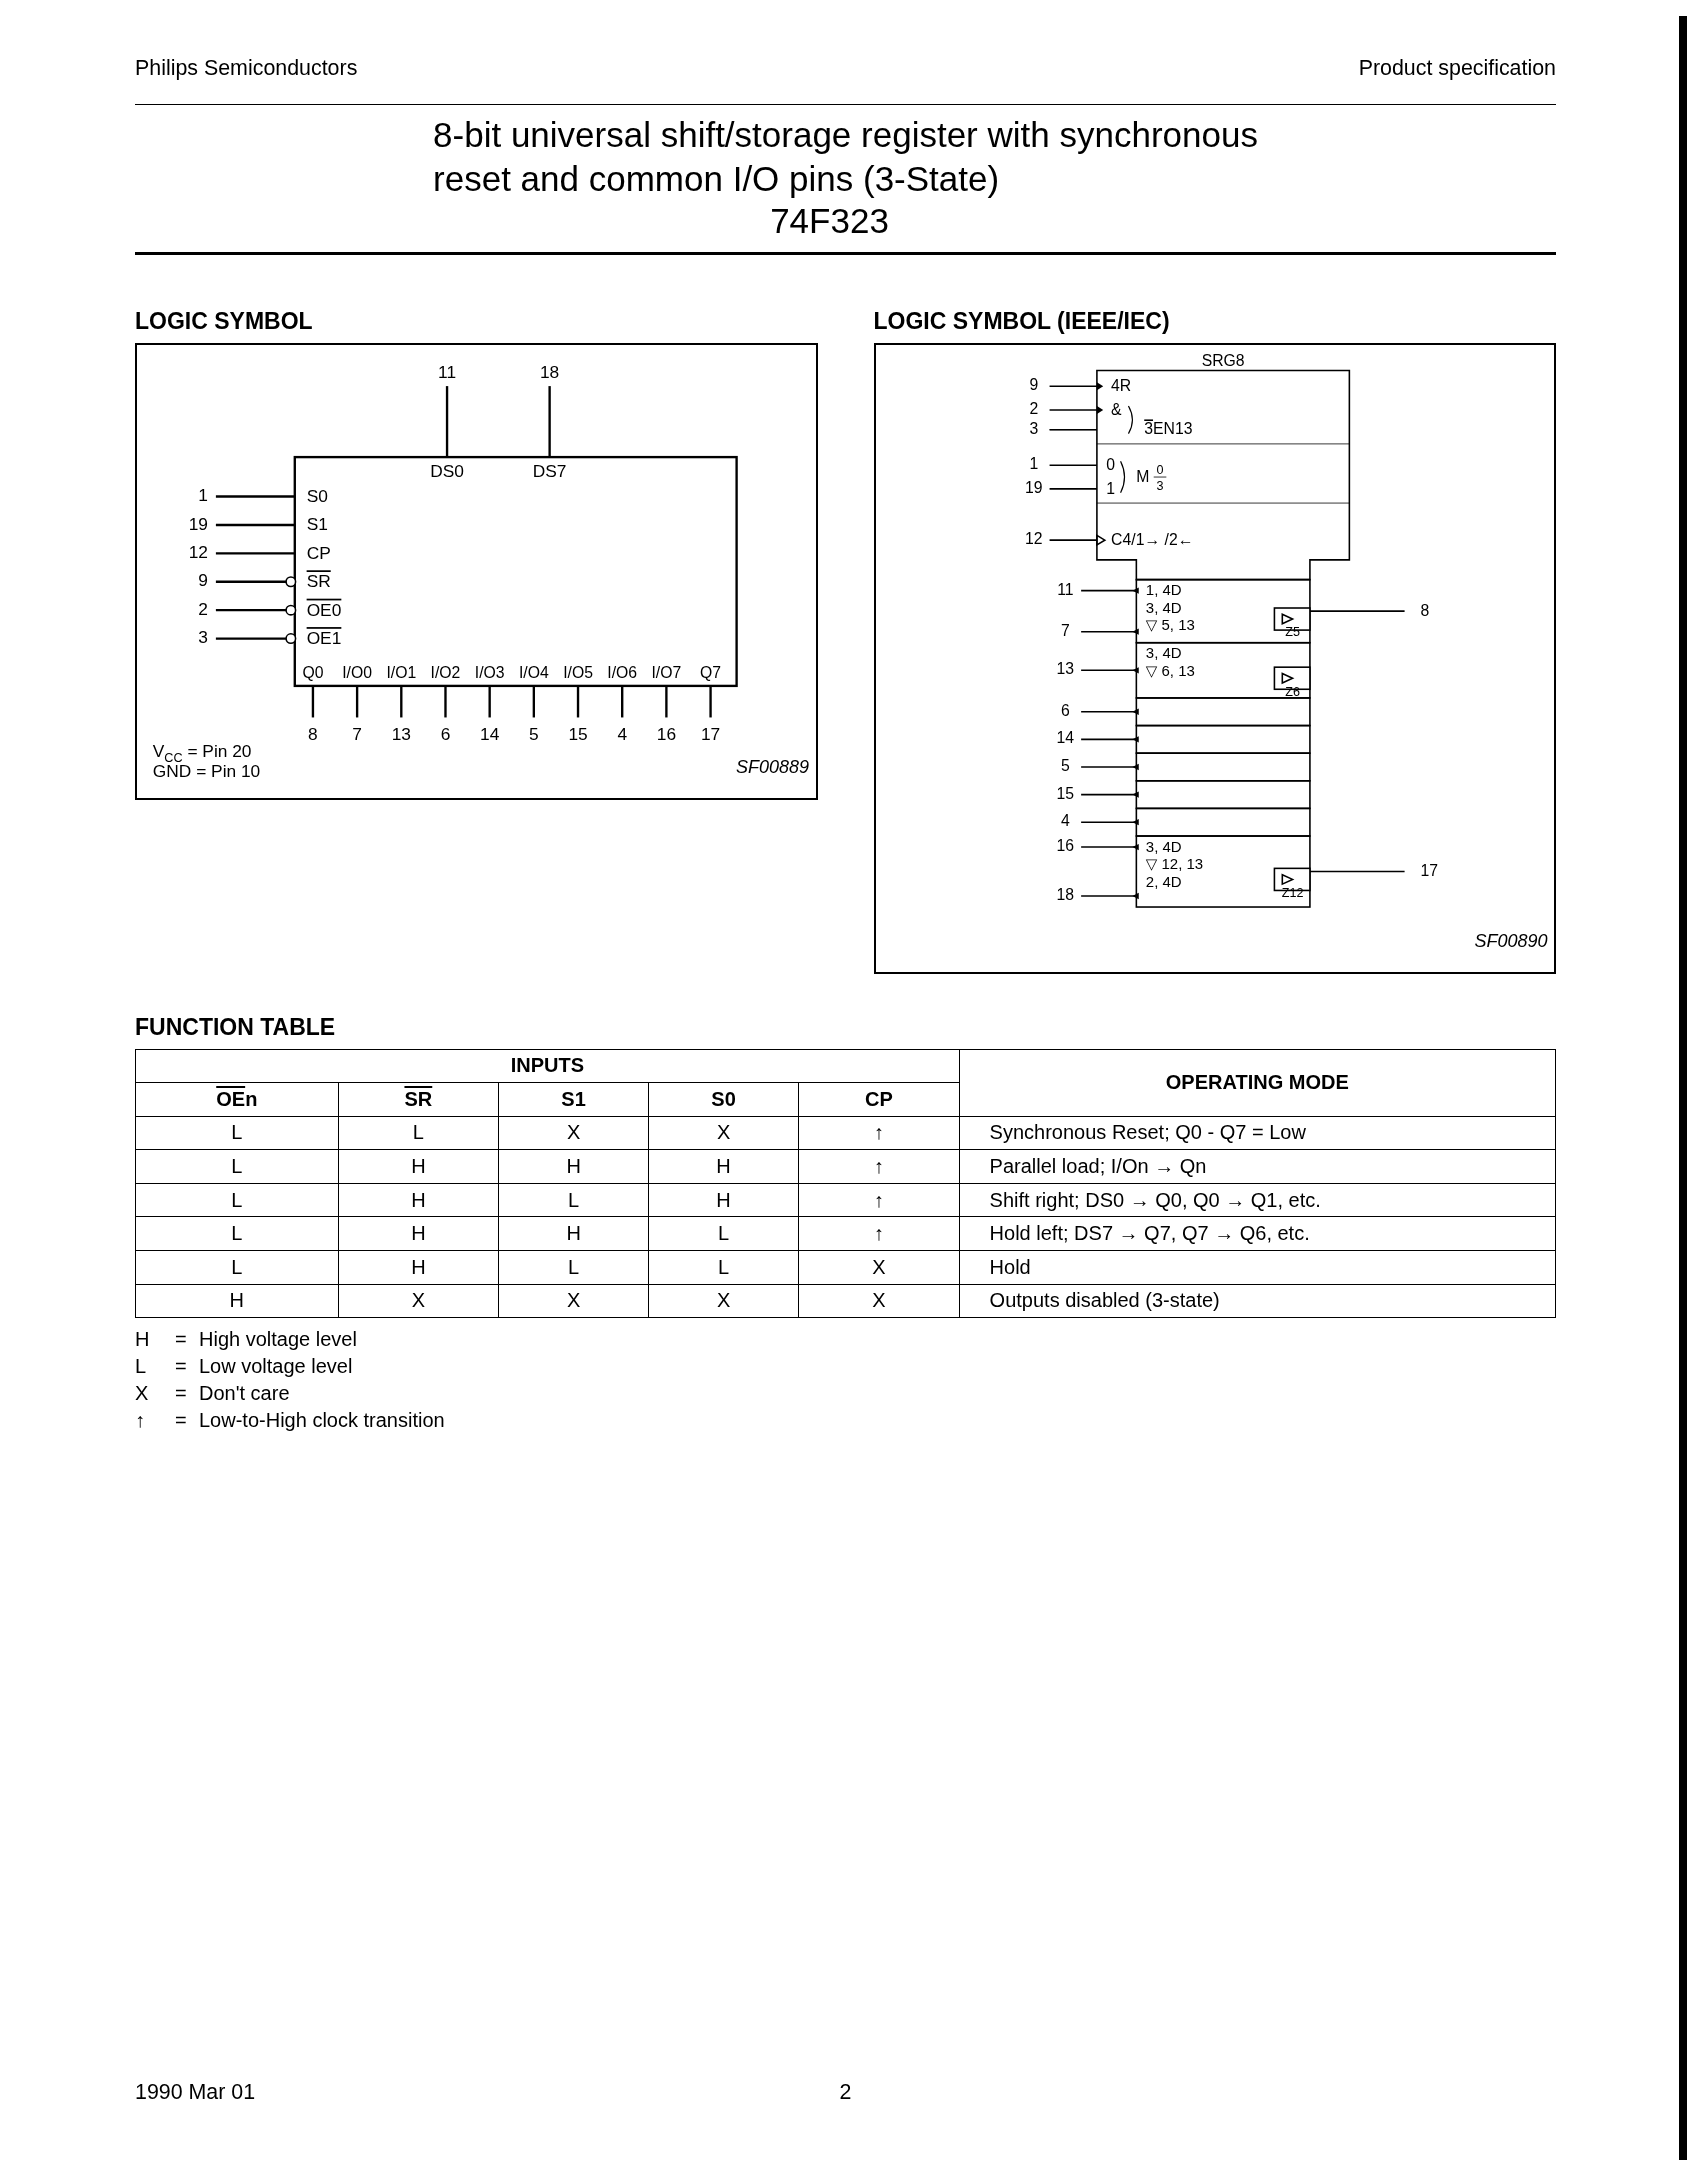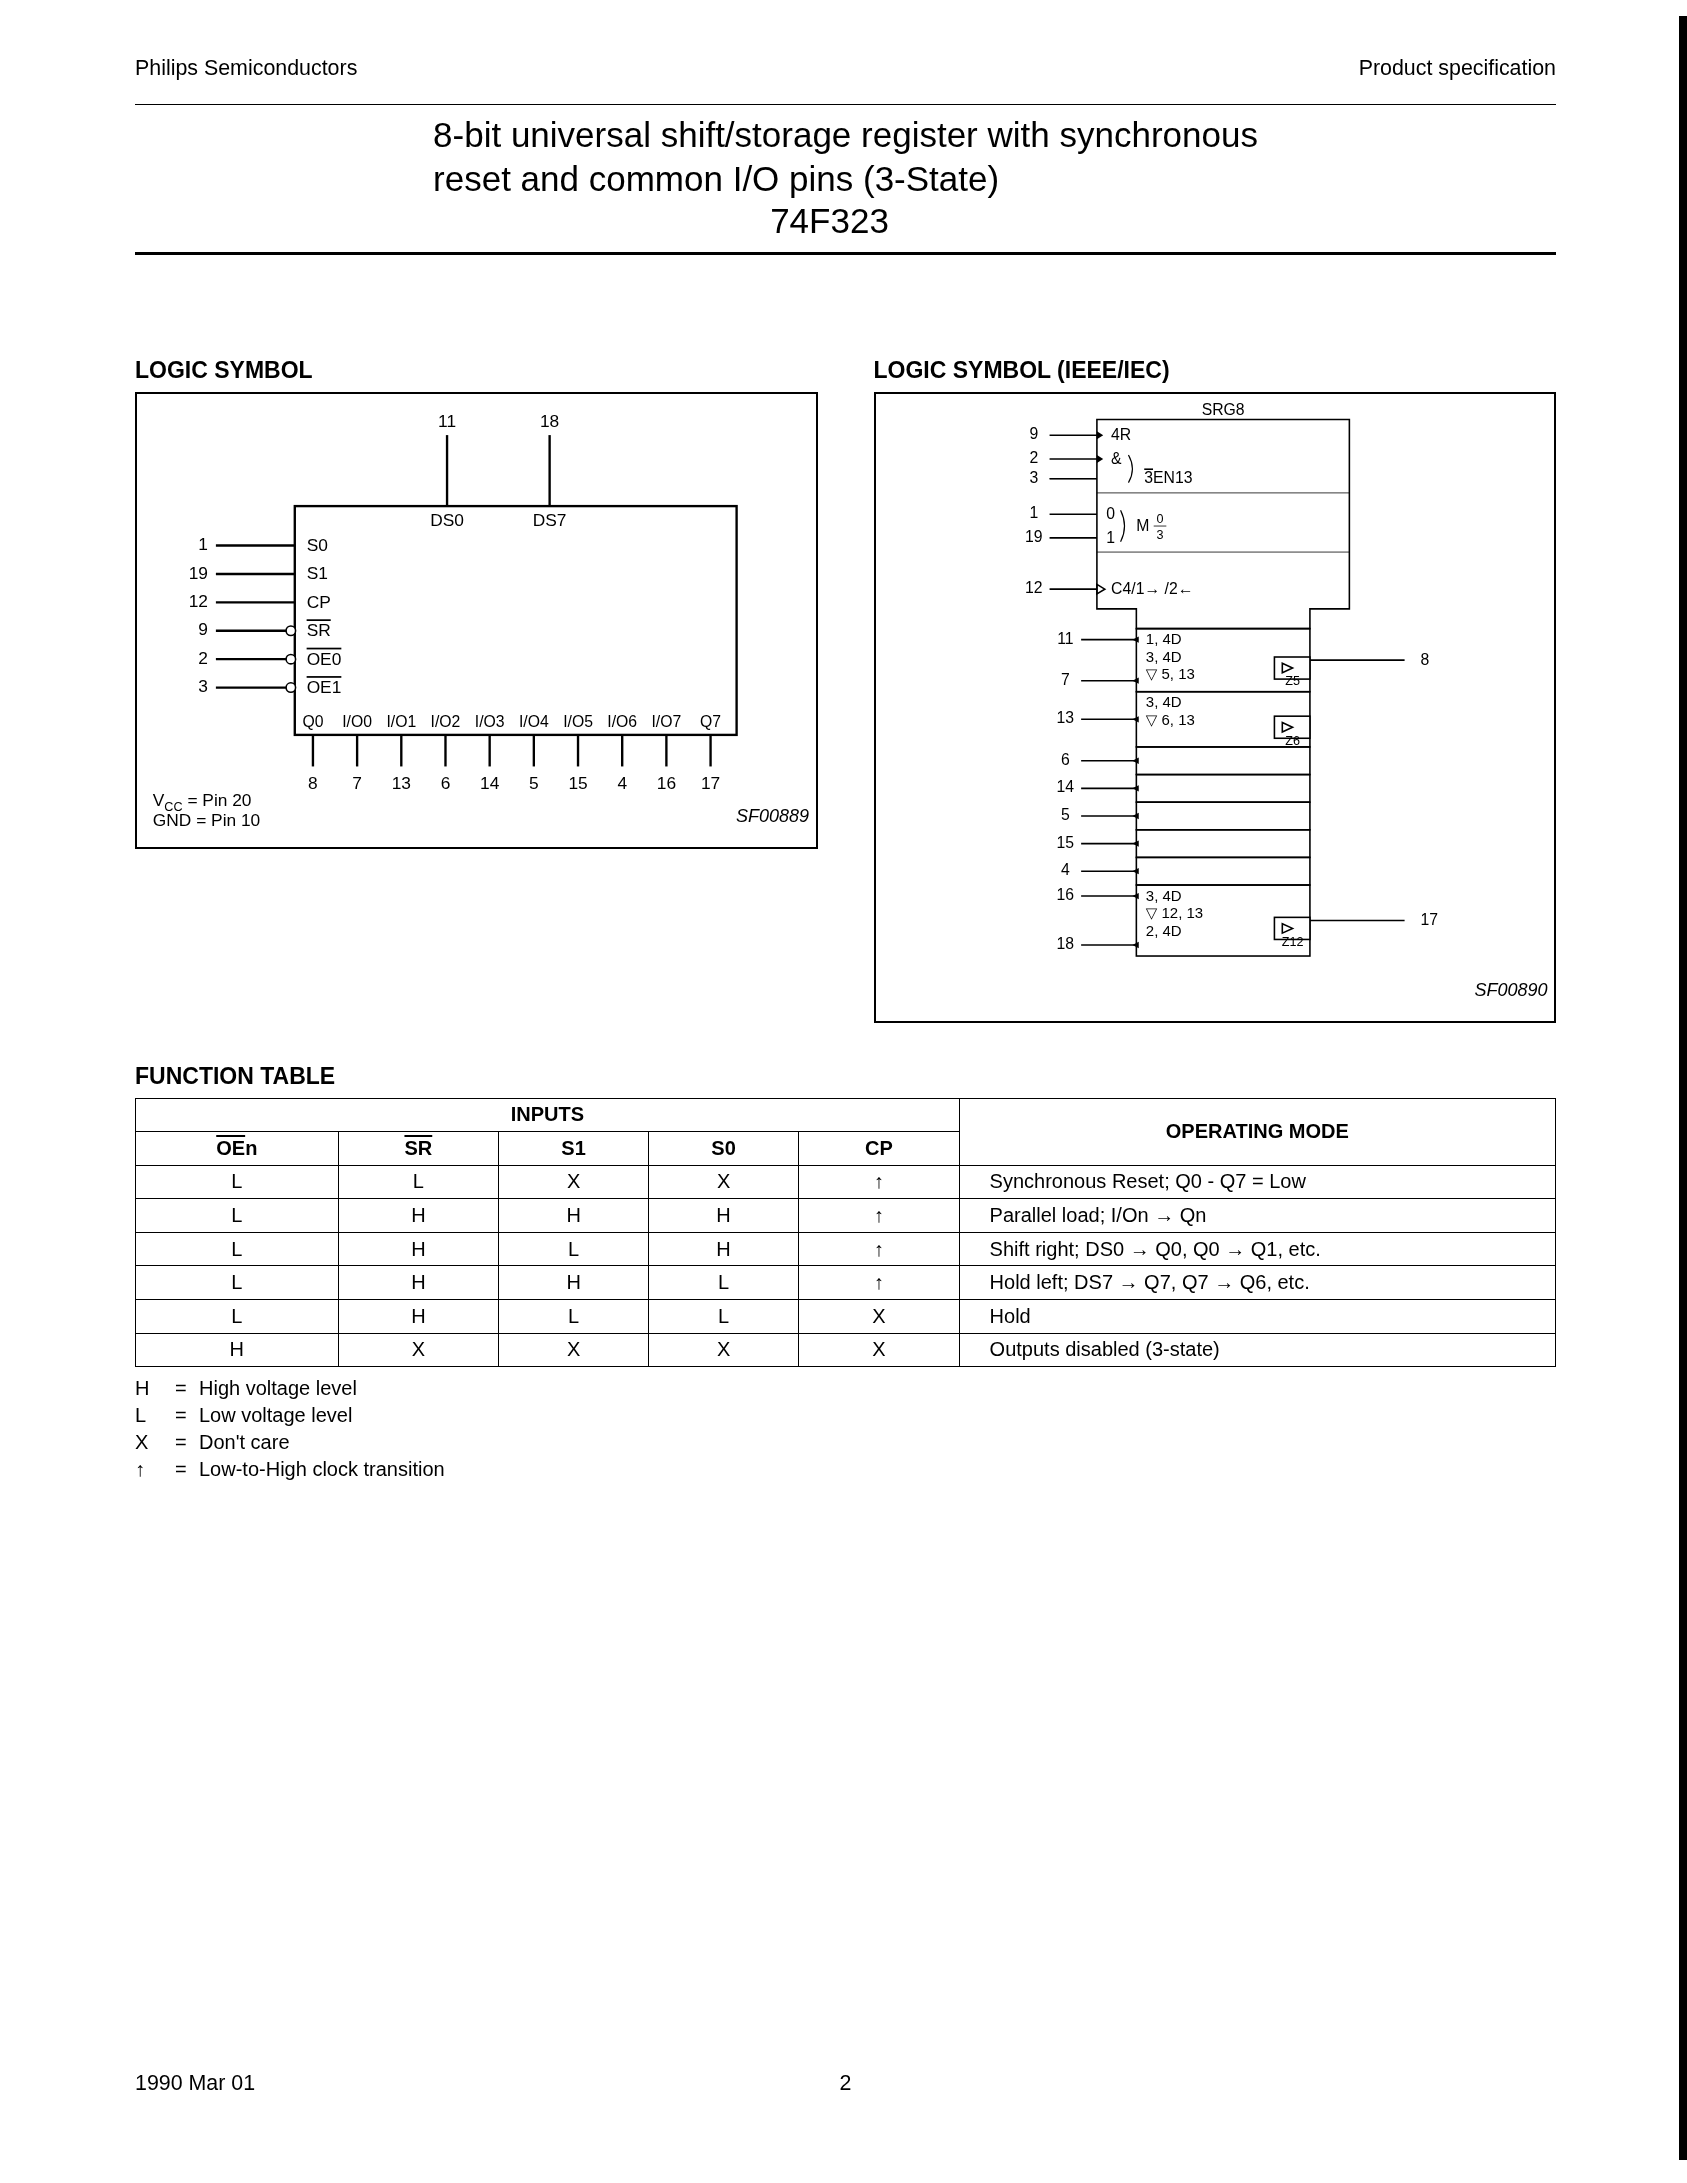--- a/index.html
+++ b/index.html
@@ -50,21 +50,21 @@
     margin-right: 32px;
   }
   .section-heading {
     font-size: 23px;
     font-weight: bold;
     margin: 0 0 8px 0;
   }
   .cols {
     display: flex;
     gap: 56px;
-    margin-top: 102px;
+    margin-top: 53px;
   }
   .col { flex: 1; }
   .logic-box {
     border: 2.4px solid #000;
     position: relative;
   }
   .logic-box.left { height: 453px; }
   .logic-box.right { height: 627px; }
   .sfnum {
     position: absolute;
@@ -103,21 +103,21 @@
     font-size: 20px;
     margin-top: 8px;
     line-height: 1.35;
   }
   .legend .row { display: flex; }
   .legend .sym { width: 40px; }
   .legend .eq { width: 24px; }
   .footer {
     position: absolute;
     left: 135px;
-    bottom: 87px;
+    bottom: 78px;
     width: 1421px;
     display: flex;
     justify-content: space-between;
     font-size: 21.4px;
   }
   .footer .ctr {
     position: absolute;
     left: 50%;
     transform: translateX(-50%);
   }

